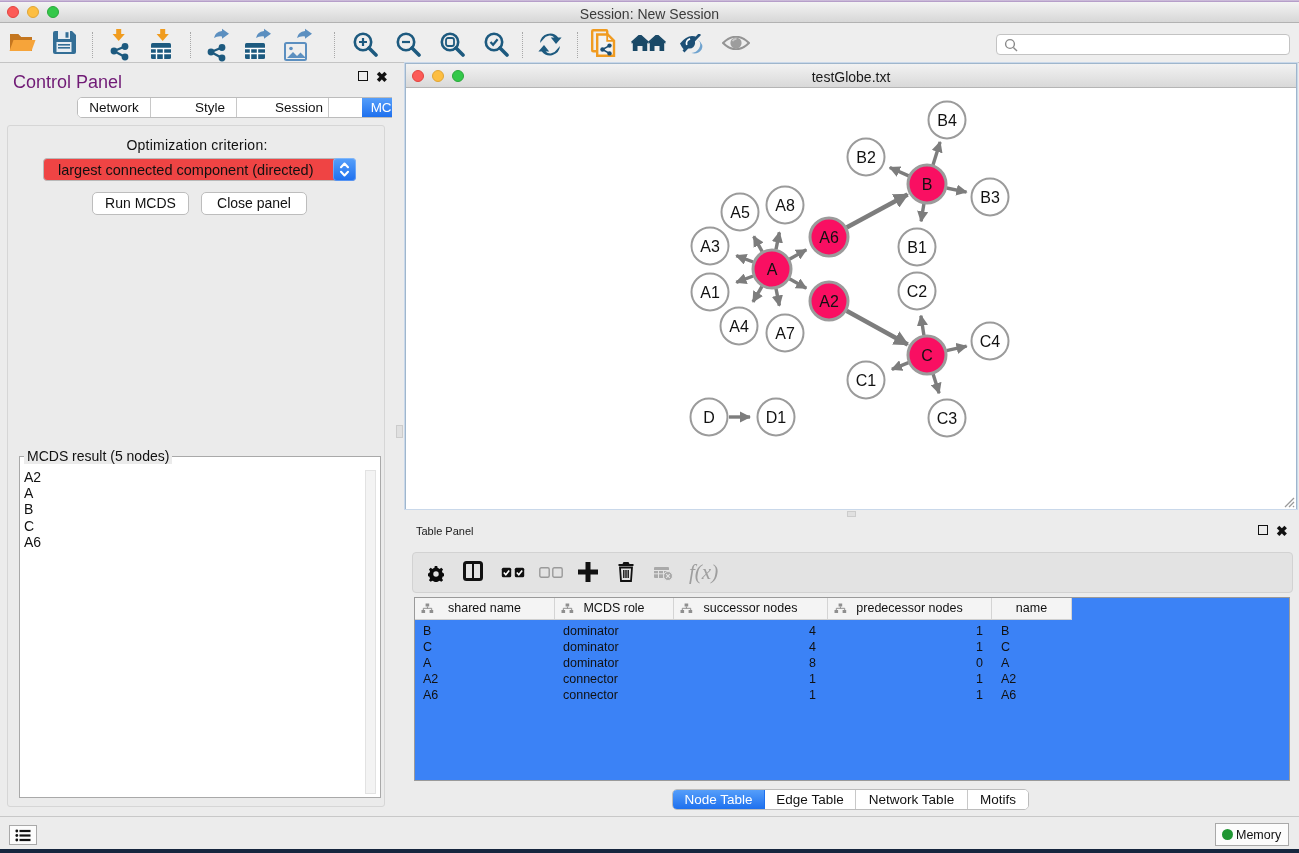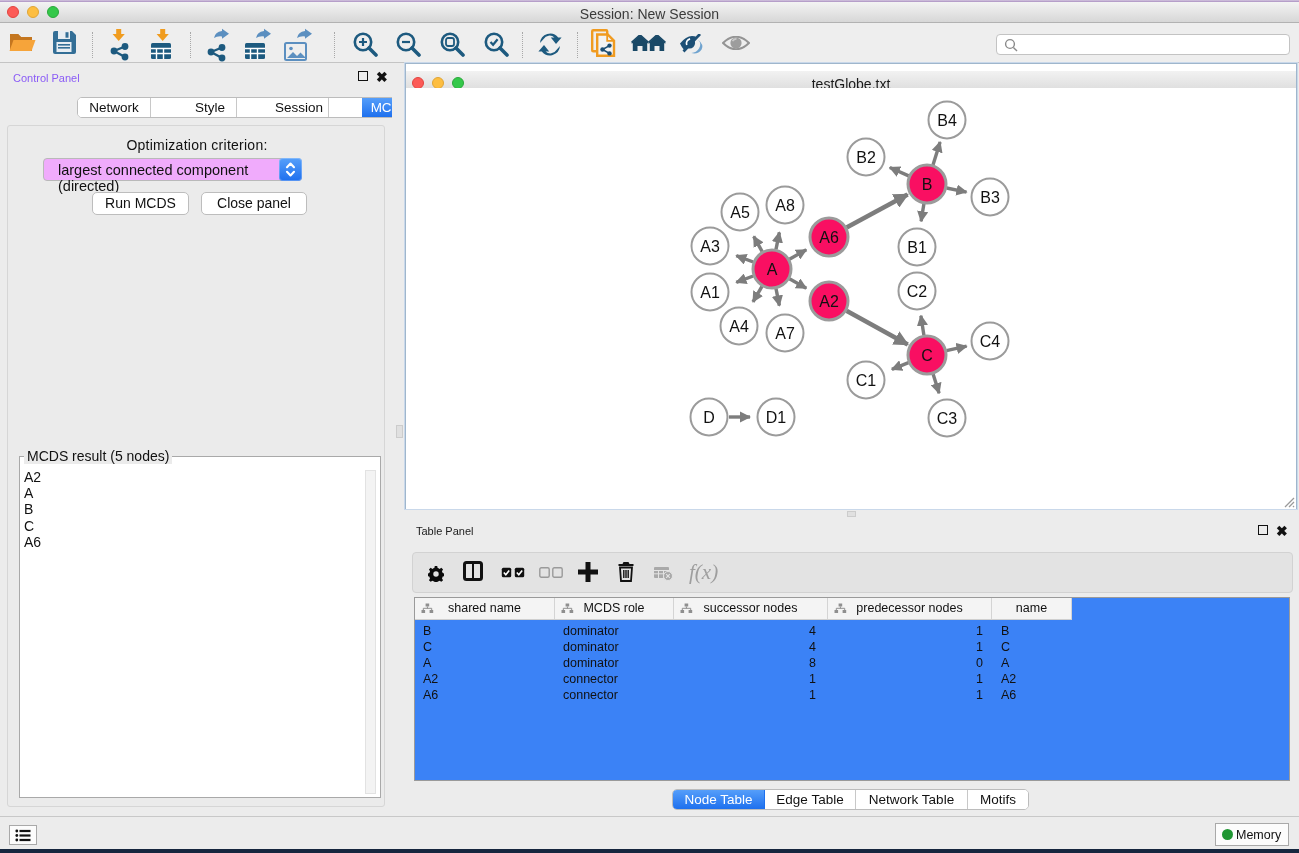--- a/index.html
+++ b/index.html
@@ -9,43 +9,43 @@
 
 #deskTop { left:0; top:0; width:1299px; height:2px; background:linear-gradient(#d5c8e0,#ab90c1); }
 #titlebar { left:0; top:2px; width:1299px; height:21px; background:linear-gradient(#f3f3f3,#d7d7d7); border-bottom:1px solid #b2b2b2; }
 #titlebar .title { position:absolute; left:0; right:0; top:4px; text-align:center; font-size:14px; color:#3b3b3b; }
 .tl { position:absolute; top:6px; width:12px; height:12px; border-radius:50%; }
 #toolbar { left:0; top:23px; width:1299px; height:40px; background:#eeeeee; border-bottom:1px solid #c4c4c4; }
 .tbsep2 { position:absolute; top:9px; height:26px; border-left:1px dotted #a8a8a8; }
 #searchbox { position:absolute; left:996px; top:11px; width:294px; height:21px; background:#fff; border:1px solid #c3c3c3; border-radius:4px; }
 
 #leftpanel { left:0; top:63px; width:392px; height:753px; background:#ececec; }
-#lp-title { position:absolute; left:13px; top:9px; font-size:11px; color:#8b5cf6; }
+#lp-title { position:absolute; left:13px; top:9px; font-size:18px; color:#701a75; }
 .wicons { position:absolute; top:9px; font-size:12px; color:#111; }
 
 .seg { position:absolute; display:flex; background:#fff; border:1px solid #bcbcbc; border-radius:5px; overflow:hidden; height:21px; }
 .seg .s { display:flex; align-items:center; justify-content:center; font-size:13.5px; color:#111; border-right:1px solid #c8c8c8; background:#fff; padding:0; }
 .seg .s:last-child { border-right:none; }
 .seg .sel { background:linear-gradient(#559efa,#1e70ee); color:#fff; border-right-color:#1e70ee; }
 #lp-content { position:absolute; left:7px; top:62px; width:378px; height:682px; background:#ebebeb; border:1px solid #d6d6d6; border-radius:3px; }
 #optlabel { position:absolute; left:0; width:378px; top:11px; text-align:center; font-size:14px; letter-spacing:0.25px; color:#111; }
-#combo { position:absolute; left:35px; top:32px; width:259px; height:23px; background:#f0abfc; border:1px solid #b9b9b9; border-radius:4px; }
+#combo { position:absolute; left:35px; top:32px; width:313px; height:23px; background:#ef4444; border:1px solid #b9b9b9; border-radius:4px; }
 #combo .ct { position:absolute; left:14px; top:3px; font-size:14.5px; color:#111; }
 #combo .stepper { position:absolute; right:-1px; top:-1px; width:23px; height:23px; background:linear-gradient(#57a0fa,#1d6fee); border-radius:4px; box-shadow:inset 0 0 0 1px rgba(255,255,255,0.25); }
 .btn { position:absolute; height:23px; background:#fff; border:1px solid #bdbdbd; border-radius:5px; text-align:center; font-size:14px; color:#111; line-height:21px; }
 #groupbox { position:absolute; left:11px; top:330px; width:362px; height:342px; background:#fff; border:1px solid #a9a9a9; }
 #groupbox .gtitle { position:absolute; left:4px; top:-9px; background:#ebebeb; padding:0 3px; font-size:14px; color:#111; }
 #gb-inner { position:absolute; left:1px; top:11px; right:1px; bottom:1px; background:#fff; }
 #gb-list { position:absolute; left:3px; top:1px; font-size:14px; line-height:16.2px; color:#111; }
 #gb-scroll { position:absolute; right:3px; top:2px; width:11px; bottom:2px; background:#f3f3f3; border:1px solid #e2e2e2; }
 
 #vsplit { left:392px; top:63px; width:13px; height:753px; background:#ececec; }
 
 #netframe { left:405px; top:63px; width:892px; height:446px; background:#fff; border:1px solid #9fb6cc; box-shadow:0 0 0 1px #c9d8ea; }
-#nf-titlebar { position:absolute; left:0; top:0; right:0; height:24px; background:linear-gradient(#f2f2f2,#d9d9d9); border-bottom:1px solid #b5b5b5;margin-top:7px; }
+#nf-titlebar { position:absolute; left:0; top:0; right:0; height:24px; background:linear-gradient(#f2f2f2,#d9d9d9); border-bottom:1px solid #b5b5b5; }
 #nf-title { position:absolute; left:0; right:0; top:5px; text-align:center; font-size:14px; color:#1a1a1a; }
 #nf-canvas { position:absolute; left:0; top:24px; width:890px; height:421px; background:#fff; overflow:hidden; }
 
 #tablepanel { left:405px; top:517px; width:894px; height:299px; background:#ececec; }
 #tp-title { position:absolute; left:11px; top:8px; font-size:11px; color:#1c1c1c; }
 #tp-toolbar { position:absolute; left:7px; top:35px; width:881px; height:41px; background:#e3e3e3; border:1px solid #d2d2d2; border-radius:4px; }
 #tp-table { position:absolute; left:9px; top:80px; width:876px; height:184px; background:#3b82f6; border:1px solid #9a9a9a; }
 #tp-header { position:absolute; left:0; top:0; height:22px; display:flex; background:#f4f4f4; border-bottom:1px solid #cfcfcf; }
 #tp-header .hc { border-right:1px solid #d4d4d4; position:relative; font-size:12.5px; color:#111; text-align:center; line-height:21px; }
 .trow { position:absolute; left:0; height:16px; font-size:12.5px; color:#111; }

